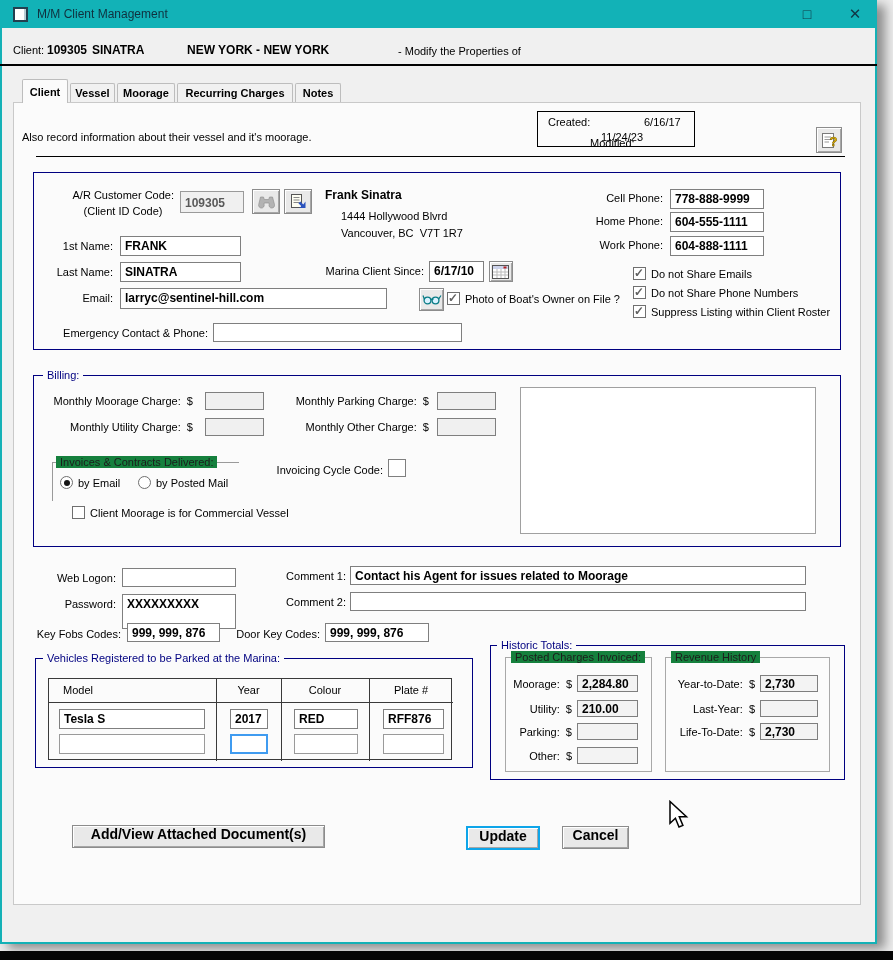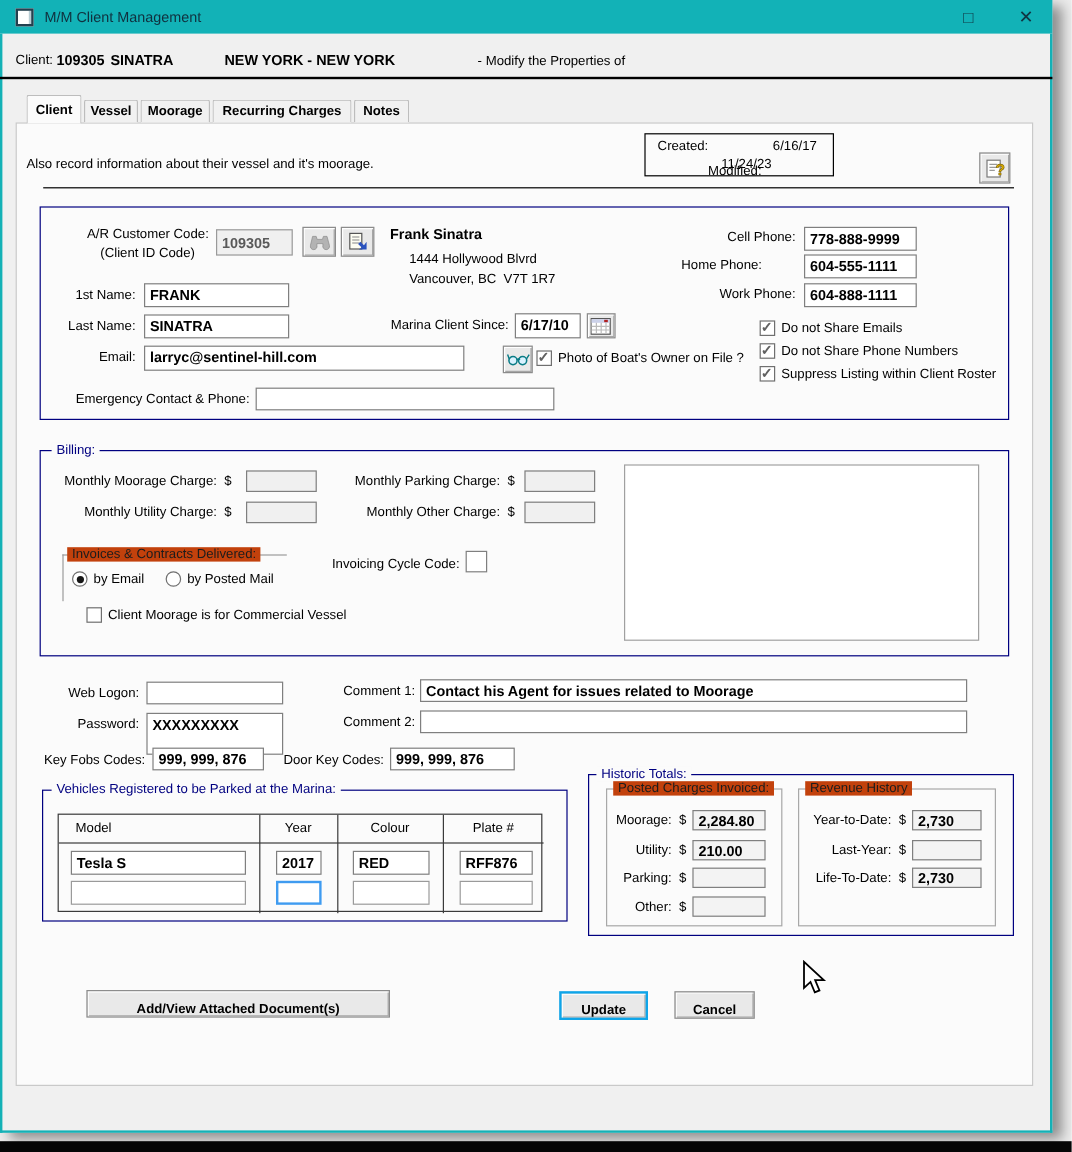--- a/index.html
+++ b/index.html
@@ -36,26 +36,26 @@
     position:absolute;background:#fff;border:1px solid #7f7f7f;box-sizing:border-box;
     font-family:"Liberation Sans",sans-serif;font-weight:bold;font-size:12px;
     padding:2px 4px;white-space:pre;overflow:hidden;cursor:text;
   }
   .field.dis{background:#f0f0f0;}
   .field.gray{background:#f0f0f0;color:#595959;border-color:#9a9a9a;}
   .field.lt{background:#f3f3f3;}
   .gbox{position:absolute;border:1px solid #000080;box-sizing:border-box;}
   .gbox-label{position:absolute;font-size:11px;color:#000080;background:#fbfbfb;padding:0 4px;white-space:pre;z-index:2;}
   .sgbox{position:absolute;border:1px solid #a8a8a8;box-sizing:border-box;}
-  .sg-label{position:absolute;font-size:11px;color:#1c1c1c;background:#c2410c;padding:0 4px;white-space:pre;z-index:2;}
+  .sg-label{position:absolute;font-size:11px;color:#1c1c1c;background:#15803d;padding:0 4px;white-space:pre;z-index:2;}
   .btn{
     position:absolute;background:#e9e9e9;border:1px solid #8c8c8c;box-sizing:border-box;
     box-shadow:inset 1px 1px 0 #ffffff, inset -1px -1px 0 #a6a6a6;
-    display:flex;align-items:flex-end;justify-content:center;
-    font-weight:bold;font-size:11px;cursor:default;white-space:pre;
+    display:flex;align-items:flex-start;justify-content:center;
+    font-weight:bold;font-size:14px;cursor:default;white-space:pre;
   }
   .btn.primary{border:2px solid #0ea5e9;}
   .iconbtn{
     position:absolute;background:#e9e9e9;border:1px solid #8c8c8c;box-sizing:border-box;
     box-shadow:inset 1px 1px 0 #ffffff, inset -1px -1px 0 #a6a6a6;
     display:flex;align-items:center;justify-content:center;cursor:default;
   }
   .cb{position:absolute;width:13px;height:13px;background:#fff;border:1px solid #6f6f6f;box-sizing:border-box;cursor:default;}
   .cb.on::after{content:"✓";position:absolute;left:0px;top:-2px;font-size:12px;font-weight:bold;color:#616161;}
   .radio{position:absolute;width:13px;height:13px;border:1px solid #6f6f6f;border-radius:50%;background:#fff;box-sizing:border-box;cursor:default;}
@@ -149,21 +149,21 @@
       <path d="M16.5 8.5 v6.5 h-6.5 l2.4-1.7 -3-3 1.9-1.9 3 3 z" fill="#2a52be"></path>
     </svg>
   </div>
 
   <span class="lbl b" style="left:325px;top:188px;">Frank Sinatra</span>
   <span class="lbl" style="left:341px;top:210px;">1444 Hollywood Blvrd</span>
   <span class="lbl" style="left:341px;top:227px;">Vancouver, BC  V7T 1R7</span>
 
   <span class="lbl r" style="left:560px;top:192px;width:103px;">Cell Phone:</span>
   <div class="field" style="left:670px;top:189px;width:94px;height:20px;">778-888-9999</div>
-  <span class="lbl r" style="left:532px;top:215px;width:103px;">Home Phone:</span>
+  <span class="lbl r" style="left:560px;top:215px;width:103px;">Home Phone:</span>
   <div class="field" style="left:670px;top:212px;width:94px;height:20px;">604-555-1111</div>
   <span class="lbl r" style="left:560px;top:239px;width:103px;">Work Phone:</span>
   <div class="field" style="left:670px;top:236px;width:94px;height:20px;">604-888-1111</div>
 
   <span class="lbl r" style="left:37px;top:240px;width:76px;">1st Name:</span>
   <div class="field" style="left:120px;top:236px;width:121px;height:20px;">FRANK</div>
   <span class="lbl r" style="left:37px;top:266px;width:76px;">Last Name:</span>
   <div class="field" style="left:120px;top:262px;width:121px;height:20px;">SINATRA</div>
 
   <span class="lbl r" style="left:320px;top:265px;width:104px;">Marina Client Since:</span>

